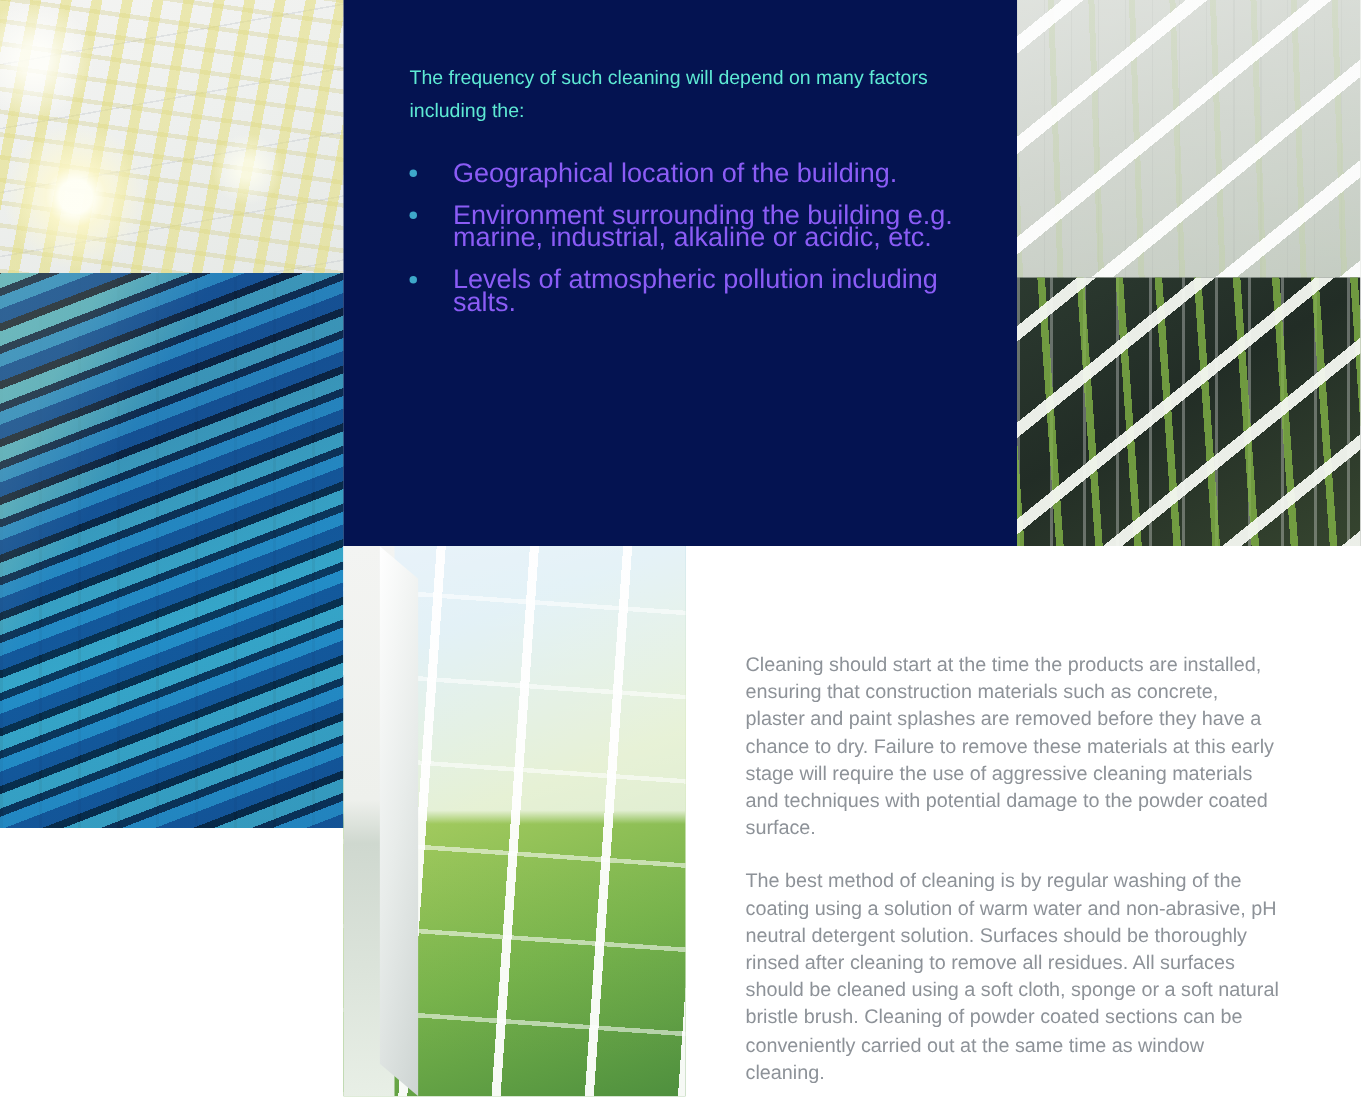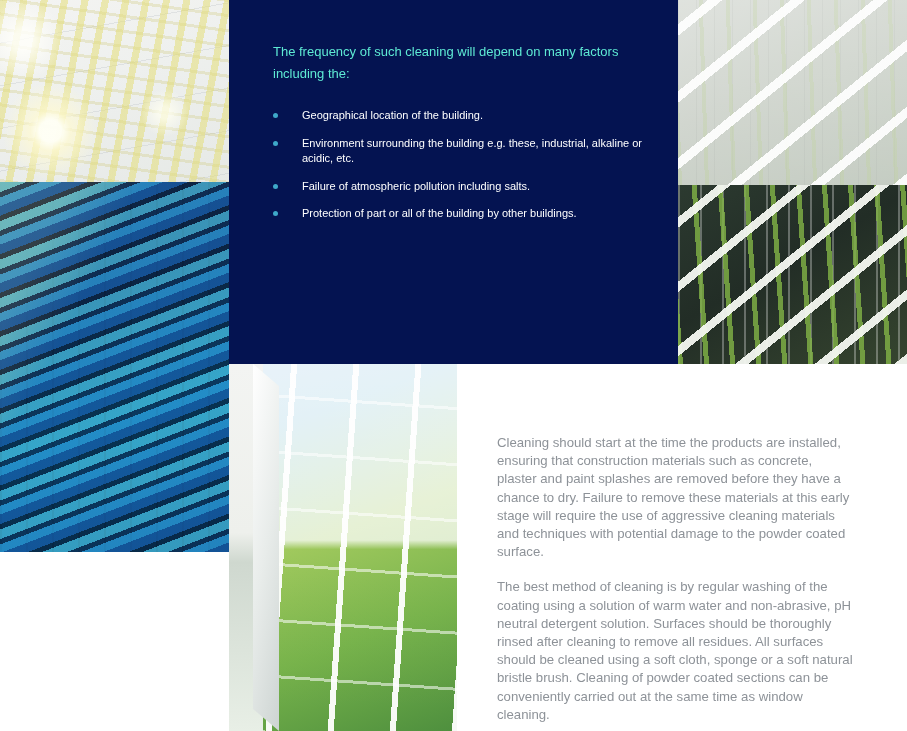--- a/index.html
+++ b/index.html
@@ -72,21 +72,21 @@
   }
 
   
   #navy-panel{position:absolute;left:229px;top:0;width:449px;height:364px;
     background:#041351;}
   #heading{position:absolute;left:44px;top:41px;width:360px;
     color:#5eead4;font-size:13px;line-height:22px;}
   #bullet-list{position:absolute;left:41px;top:108px;width:400px;
     list-style:none;margin:0;padding:0;}
   #bullet-list li{position:relative;padding-left:32px;margin-bottom:12px;
-    color:#ffffff;font-size:11px;line-height:15.5px;}
+    color:#8b5cf6;font-size:18px;line-height:15.5px;}
   #bullet-list li::before{content:"";position:absolute;left:3px;top:5px;
     width:5px;height:5px;border-radius:50%;background:#3ea8c9;}
 
   
   #body-copy{position:absolute;left:497px;top:410px;width:356px;margin-top:24px;}
   #body-copy p{margin:0 0 17px 0;color:#8d9298;font-size:13.2px;line-height:18.2px;}
 </style>
 </head>
 <body>
 
@@ -100,23 +100,22 @@
     <div class="fin"></div>
   </div>
 
   <div class="img" id="img-green-pale"></div>
   <div class="img" id="img-green-dark"></div>
 
   <div id="navy-panel">
     <div id="heading">The frequency of such cleaning will depend on many factors including the:</div>
     <ul id="bullet-list">
       <li>Geographical location of the building.</li>
-      <li>Environment surrounding the building e.g. these, industrial, alkaline or acidic, etc.</li>
-      <li>Failure of atmospheric pollution including salts.</li>
-      <li>Protection of part or all of the building by other buildings.</li>
+      <li>Environment surrounding the building e.g. marine, industrial, alkaline or acidic, etc.</li>
+      <li>Levels of atmospheric pollution including salts.</li>
     </ul>
   </div>
 
   <div id="body-copy">
     <p>Cleaning should start at the time the products are installed, ensuring that construction materials such as concrete, plaster and paint splashes are removed before they have a chance to dry. Failure to remove these materials at this early stage will require the use of aggressive cleaning materials and techniques with potential damage to the powder coated surface.</p>
     <p>The best method of cleaning is by regular washing of the coating using a solution of warm water and non-abrasive, pH neutral detergent solution. Surfaces should be thoroughly rinsed after cleaning to remove all residues. All surfaces should be cleaned using a soft cloth, sponge or a soft natural bristle brush. Cleaning of powder coated sections can be conveniently carried out at the  same time as window cleaning.</p>
   </div>
 
 </div>
 

